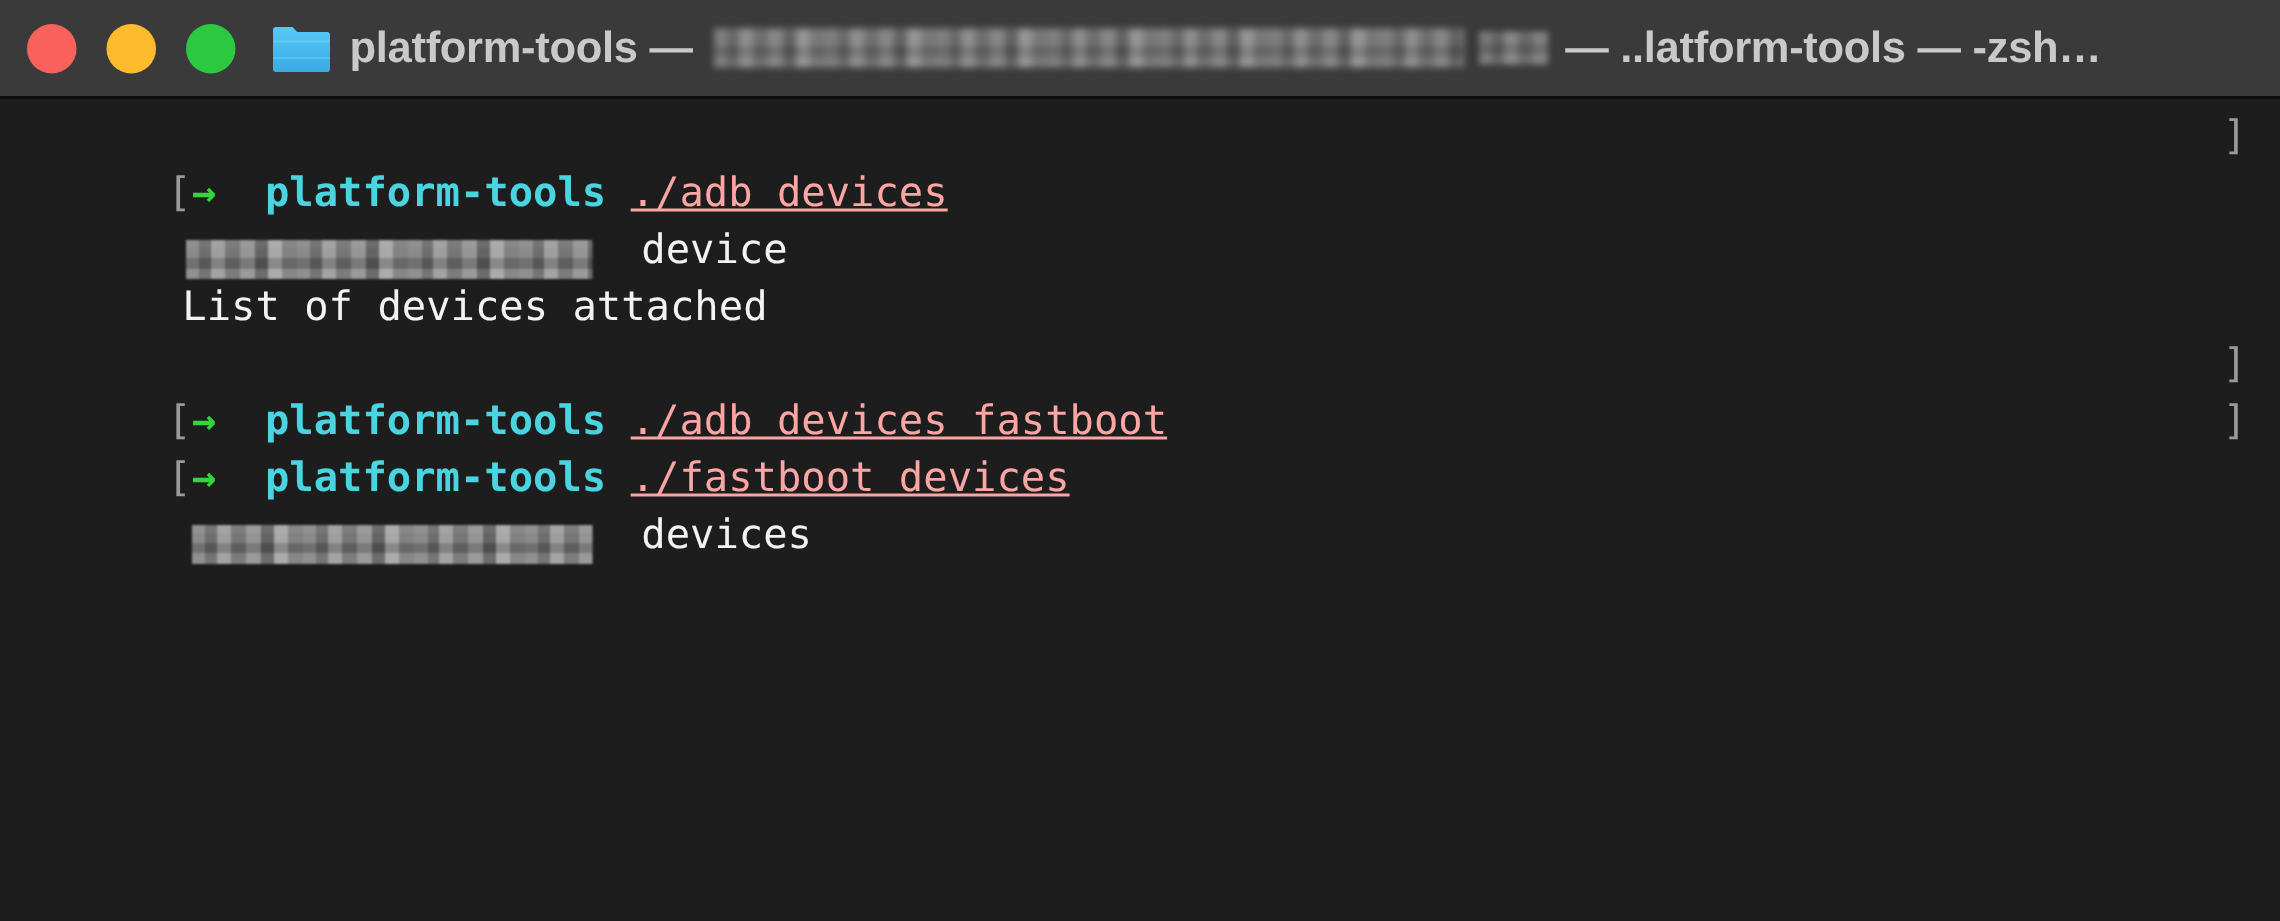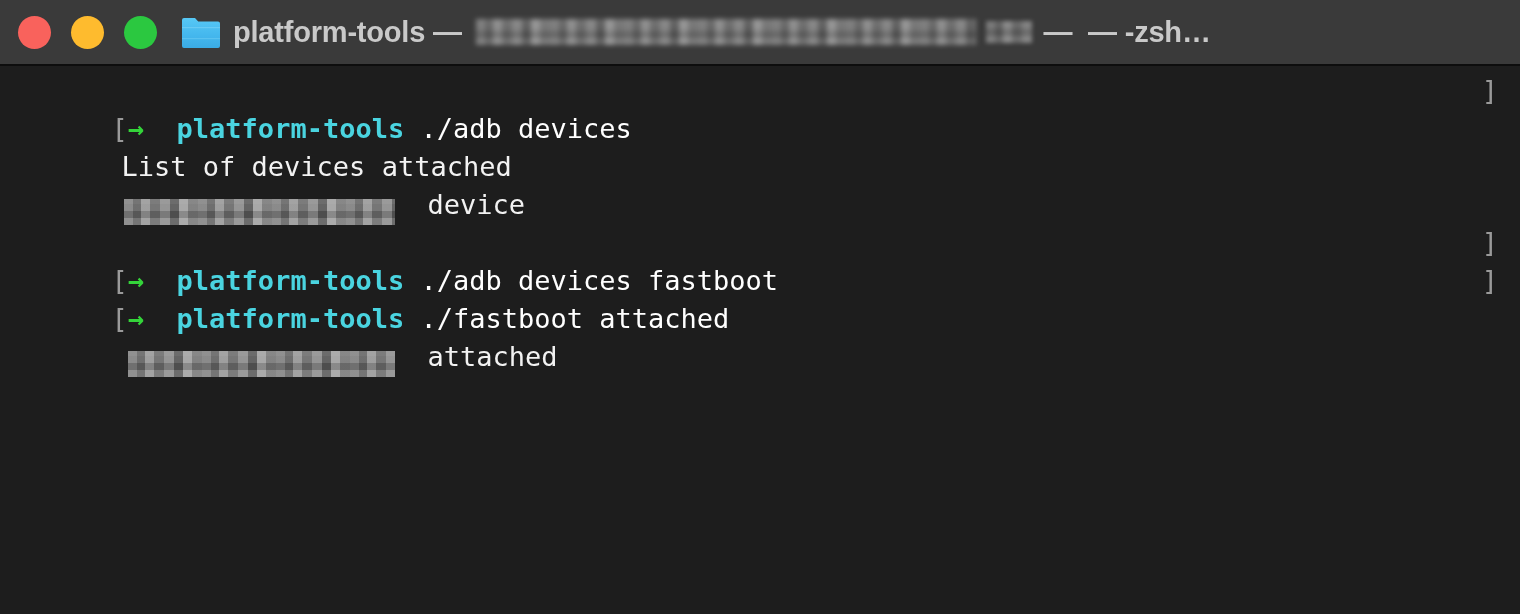--- a/index.html
+++ b/index.html
@@ -134,21 +134,21 @@
     letter-spacing: 0px;
     white-space: pre;
     position: relative;
     color: #e8e8e8;
   }
   .line.blank { color: transparent; }
 
   .bracket-open  { color: #9a9a9a; padding-left: 14px; }
   .arrow         { color: #34d43a; font-weight: 600; }
   .path          { color: #4ad4e0; font-weight: bold; }
-  .cmd           { color: #ffffff; }
+  .cmd           { color: #fca5a5; text-decoration: underline; }
   .plain         { color: #f2f2f2; }
 
   .bracket-close {
     color: #9a9a9a;
     position: absolute;
     right: 22px;
     top: 0;
   }
 
   .out-indent { padding-left: 24px; }
@@ -196,54 +196,55 @@
           <rect x="1" y="23" width="38" height="1.2" fill="#7fd6f8" opacity="0.4"></rect>
         </svg>
       </span>
 
       <span class="title-text">
         <span class="title-seg">platform-tools</span>
         <span class="title-seg"> — </span>
         <span class="redacted title-blur"></span>
         <span class="redacted title-blur-2"></span>
         <span class="title-seg"> — </span>
+        <span class="title-seg">..latform-tools</span>
         <span class="title-seg"> — </span>
         <span class="title-seg">-zsh…</span>
       </span>
     </div>
   </div>
 
   <div class="terminal">
 
     <div class="line">
       <span class="bracket-open">[</span><span class="arrow">→</span>  <span class="path">platform-tools</span> <span class="cmd">./adb devices</span>
       <span class="bracket-close">]</span>
     </div>
 
     <div class="line">
+      <span class="redacted serial-1"></span><span class="gap-to-device"></span><span class="plain">device</span>
+    </div>
+
+    <div class="line">
       <span class="plain out-indent">List of devices attached</span>
-    </div>
-
-    <div class="line">
-      <span class="redacted serial-1"></span><span class="gap-to-device"></span><span class="plain">device</span>
     </div>
 
     <div class="line blank">
       <span> </span>
     </div>
 
     <div class="line">
       <span class="bracket-open">[</span><span class="arrow">→</span>  <span class="path">platform-tools</span> <span class="cmd">./adb devices fastboot</span>
       <span class="bracket-close">]</span>
     </div>
 
     <div class="line">
-      <span class="bracket-open">[</span><span class="arrow">→</span>  <span class="path">platform-tools</span> <span class="cmd">./fastboot attached</span>
+      <span class="bracket-open">[</span><span class="arrow">→</span>  <span class="path">platform-tools</span> <span class="cmd">./fastboot devices</span>
       <span class="bracket-close">]</span>
     </div>
 
     <div class="line">
-      <span class="redacted serial-2"></span><span class="gap-to-fastboot"></span><span class="plain">attached</span>
+      <span class="redacted serial-2"></span><span class="gap-to-fastboot"></span><span class="plain">devices</span>
     </div>
 
 
   </div>
 </div>
 
 </body></html>

